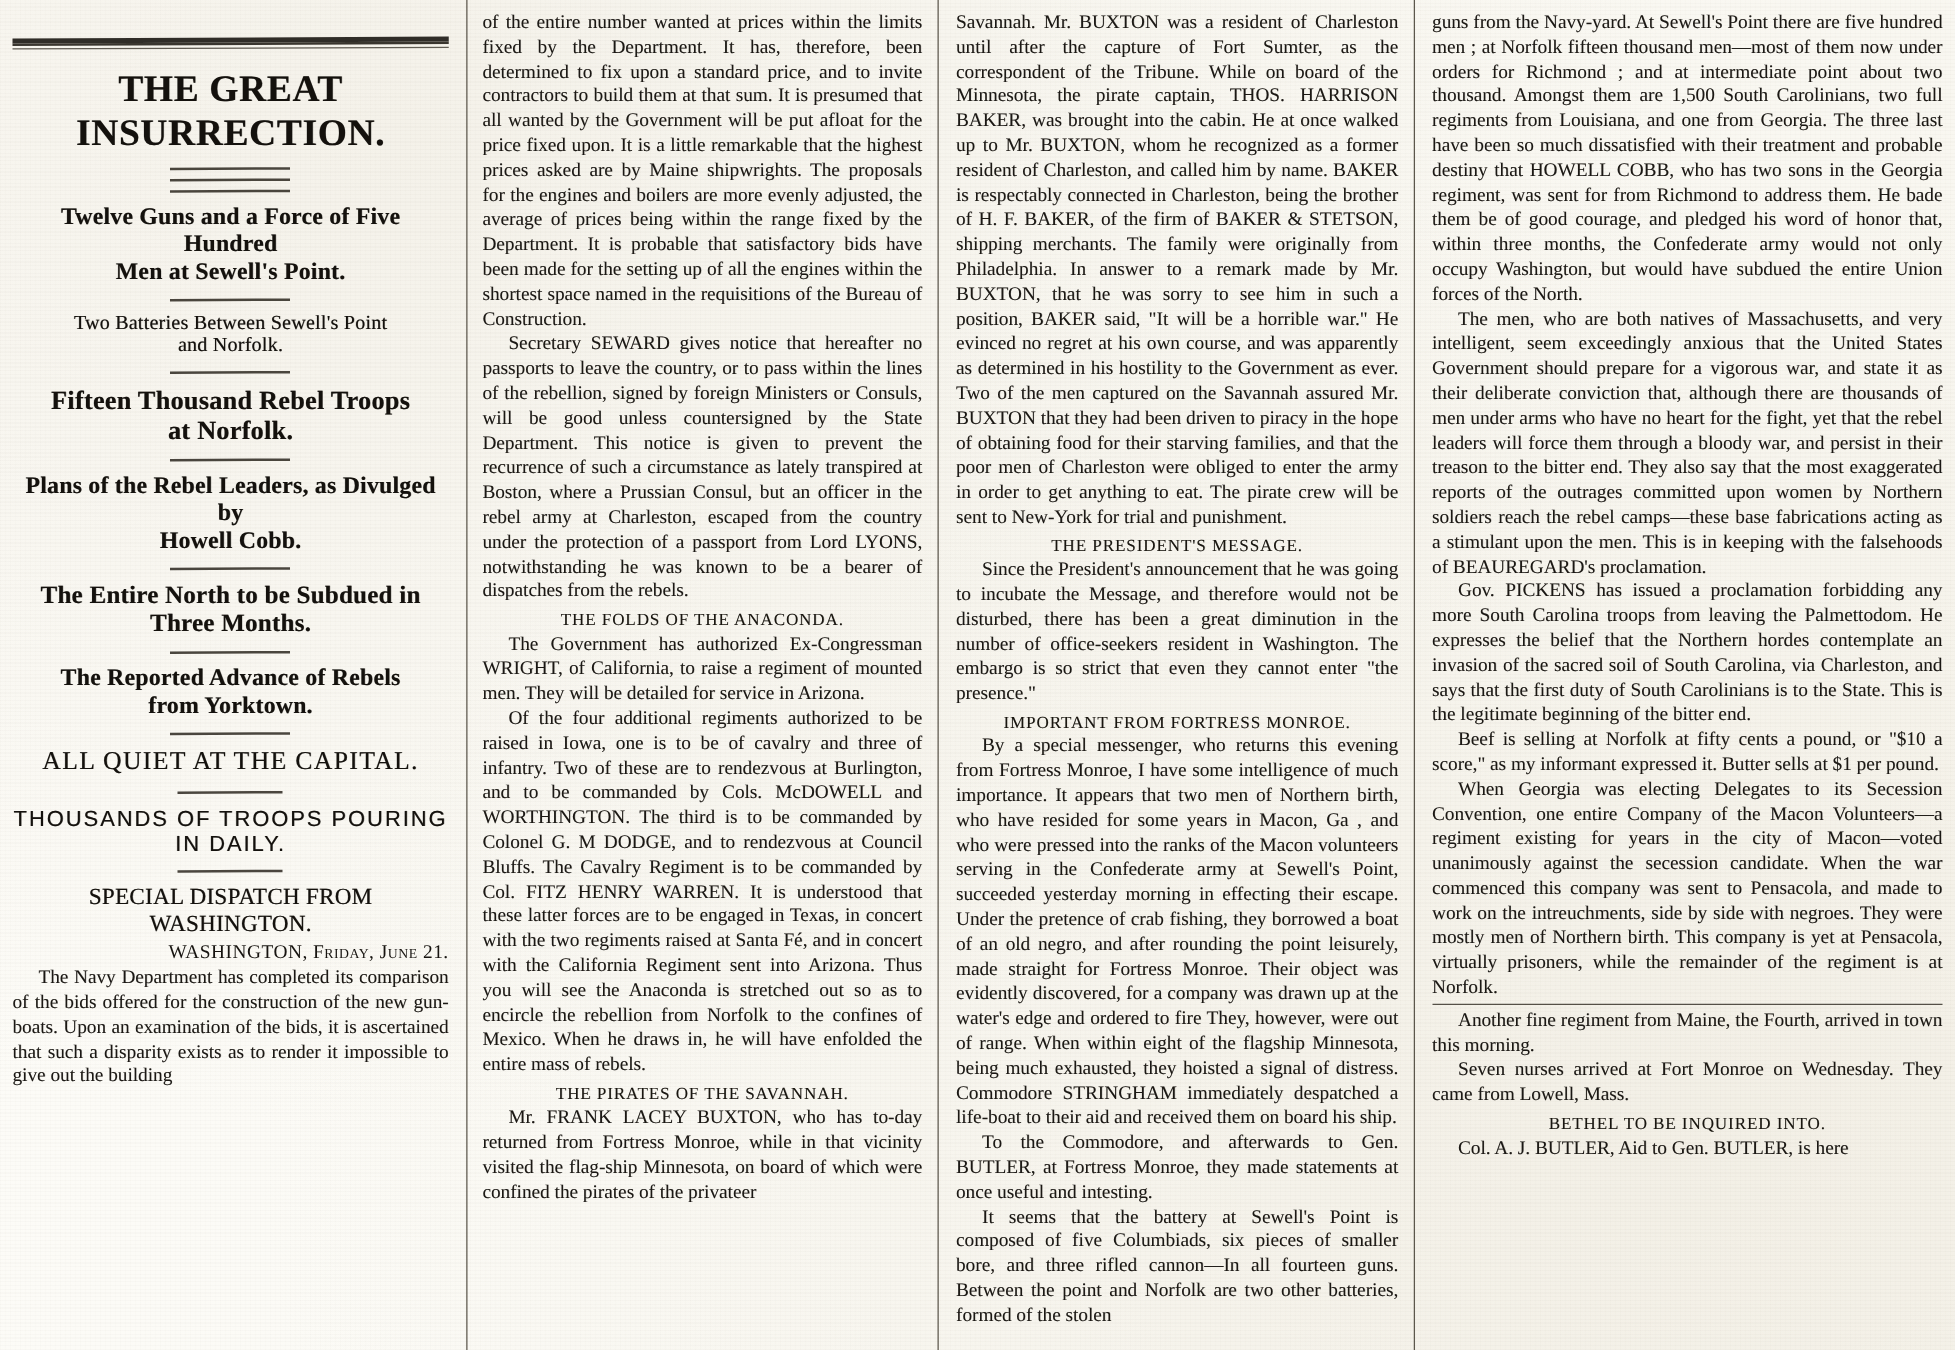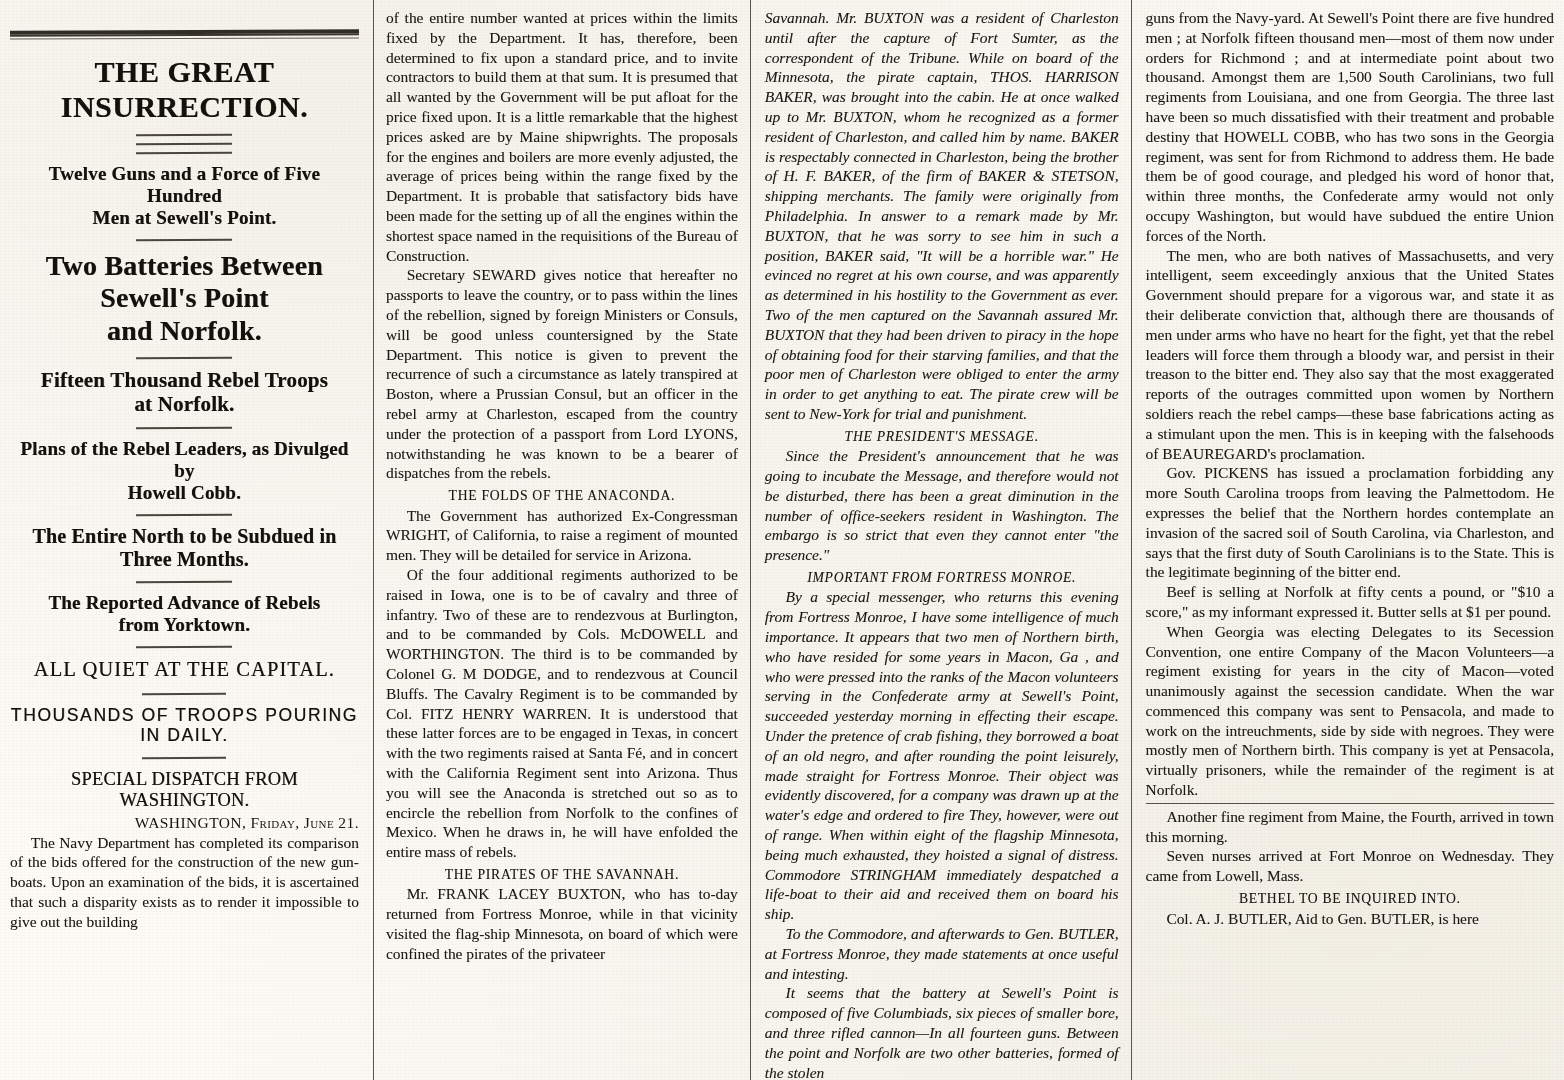--- a/index.html
+++ b/index.html
@@ -45,21 +45,21 @@
   }
 
   .col {
     position: relative;
     box-sizing: border-box;
     overflow: hidden;
     padding: 0;
   }
   .col-1 { width: 382px; padding: 28px 14px 0 10px; }
   .col-2 { width: 386px; padding: 8px 12px 0 12px; border-left: 1px solid #5c574c; }
-  .col-3 { width: 390px; padding: 8px 12px 0 14px; border-left: 1px solid #5c574c; font-style: italic; }
+  .col-3 { width: 390px; padding: 8px 12px 0 14px; border-left: 1px solid #5c574c; }
   .col-4 { width: 444px; padding: 8px 10px 0 14px; border-left: 1px solid #5c574c; }
 
   
   .rule-heavy {
     height: 0;
     border-top: 4px solid #201d18;
     border-bottom: 2px solid #2a261f;
     margin: 2px 0 0 0;
     transform: rotate(-0.25deg);
     opacity: .92;
@@ -78,21 +78,21 @@
     color: #14110d;
     letter-spacing: .2px;
     line-height: 1.16;
     margin: 0;
     text-shadow: 0.35px 0 0 rgba(20,17,13,.42), -0.25px 0 0 rgba(20,17,13,.22);
   }
   .hl-1 { font-size: 30px; letter-spacing: .5px; padding: 4px 0 2px; }
   .hl-2 { font-size: 23px; padding: 3px 0; }
   .hl-3 { font-size: 19.5px; padding: 3px 0; }
   .hl-4 { font-size: 19px; padding: 3px 0; }
-  .hl-5 { font-size: 28px; padding: 3px 0; font-weight: 700; }
+  .hl-5 { font-size: 16px; padding: 3px 0; font-weight: 400; }
   .hl-6 { font-size: 21px; padding: 3px 0; }
   .hl-7 { font-size: 19px; padding: 3px 0; }
   .hl-8 { font-size: 20px; padding: 3px 0; }
   .hl-9 { font-size: 19px; padding: 3px 0; }
   .hl-10 { font-size: 20.5px; padding: 4px 0; letter-spacing: 1.1px; font-weight: 400; }
   .hl-11 { font-size: 17.5px; padding: 4px 0; letter-spacing: 1.6px; font-weight: 400;
            font-family: "Liberation Sans", "DejaVu Sans", sans-serif; }
   .hl-12 { font-size: 18.5px; padding: 4px 0 1px; font-weight: 400; letter-spacing: .2px; }
 
   .deck-rule {

